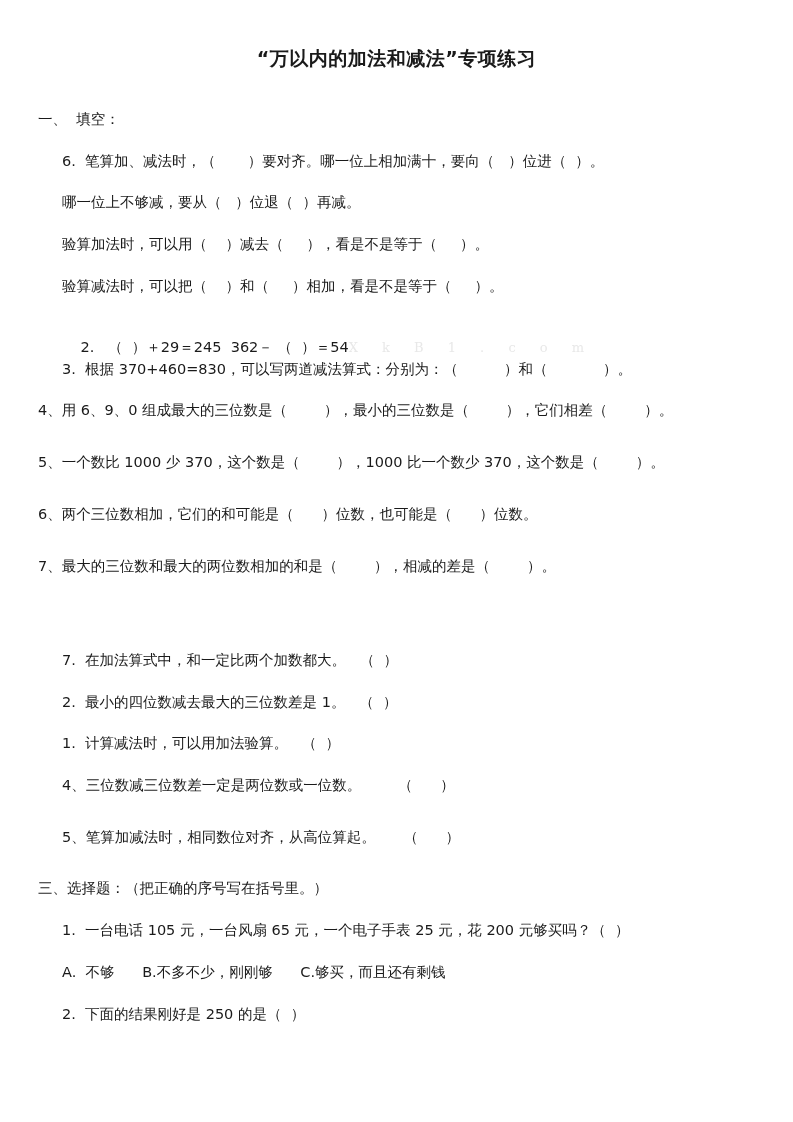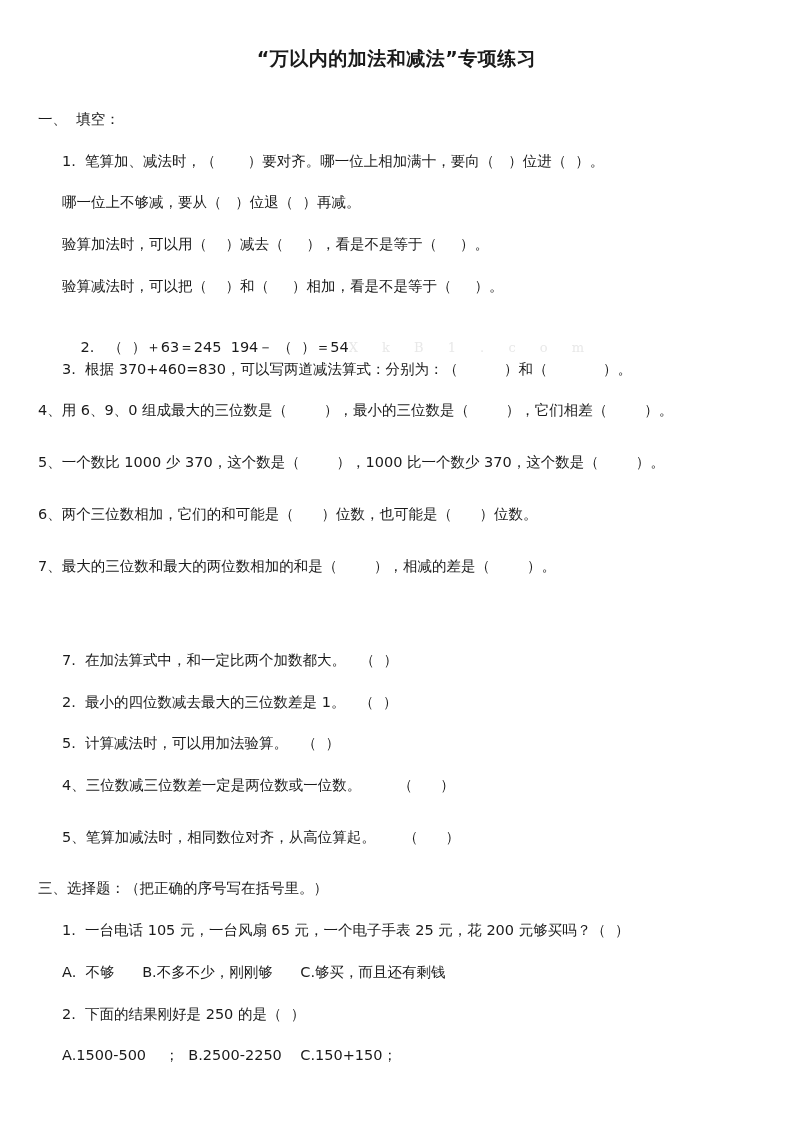--- a/index.html
+++ b/index.html
@@ -14,37 +14,36 @@
   .i0 { left: 38px; }
   .wm { color: #e8e8e8; font-family: "DejaVu Serif", serif; font-size: 13px; letter-spacing: 10px; }
 </style>
 </head>
 <body>
 
 <div class="page">
   <div class="title">“万以内的加法和减法”专项练习</div>
 
   <div class="line h" style="top:109px;">一、  填空：</div>
-  <div class="line i1" style="top:151px;">1.  笔算加、减法时，（       ）要对齐。哪一位上相加满十，要向（   ）位进（  ）。</div>
+  <div class="line i1" style="top:151px;">6.  笔算加、减法时，（       ）要对齐。哪一位上相加满十，要向（   ）位进（  ）。</div>
   <div class="line i1" style="top:192px;">哪一位上不够减，要从（   ）位退（  ）再减。</div>
   <div class="line i1" style="top:234px;">验算加法时，可以用（    ）减去（     ），看是不是等于（     ）。</div>
   <div class="line i1" style="top:276px;">验算减法时，可以把（    ）和（     ）相加，看是不是等于（     ）。</div>
   <div class="line i1" style="top:317px;">
-    <span>2.   （  ）＋63＝245  194－ （  ）＝54</span><span class="wm">X k B 1 . c o m</span>
+    <span>2.   （  ）＋29＝245  362－ （  ）＝54</span><span class="wm">X k B 1 . c o m</span>
   </div>
   <div class="line i1" style="top:359px;">3.  根据 370+460=830，可以写两道减法算式：分别为：（          ）和（            ）。</div>
   <div class="line i0" style="top:400px;">4、用 6、9、0 组成最大的三位数是（        ），最小的三位数是（        ），它们相差（        ）。</div>
   <div class="line i0" style="top:452px;">5、一个数比 1000 少 370，这个数是（        ），1000 比一个数少 370，这个数是（        ）。</div>
   <div class="line i0" style="top:504px;">6、两个三位数相加，它们的和可能是（      ）位数，也可能是（      ）位数。</div>
   <div class="line i0" style="top:556px;">7、最大的三位数和最大的两位数相加的和是（        ），相减的差是（        ）。</div>
 
   <div class="line i1" style="top:650px;">7.  在加法算式中，和一定比两个加数都大。   （  ）</div>
   <div class="line i1" style="top:692px;">2.  最小的四位数减去最大的三位数差是 1。   （  ）</div>
-  <div class="line i1" style="top:733px;">5.  计算减法时，可以用加法验算。   （  ）</div>
+  <div class="line i1" style="top:733px;">1.  计算减法时，可以用加法验算。   （  ）</div>
   <div class="line i1" style="top:775px;">4、三位数减三位数差一定是两位数或一位数。        （      ）</div>
   <div class="line i1" style="top:827px;">5、笔算加减法时，相同数位对齐，从高位算起。      （      ）</div>
 
   <div class="line h" style="top:878px;">三、选择题：（把正确的序号写在括号里。）</div>
   <div class="line i1" style="top:920px;">1.  一台电话 105 元，一台风扇 65 元，一个电子手表 25 元，花 200 元够买吗？（  ）</div>
   <div class="line i1" style="top:962px;">A.  不够      B.不多不少，刚刚够      C.够买，而且还有剩钱</div>
   <div class="line i1" style="top:1004px;">2.  下面的结果刚好是 250 的是（  ）</div>
-  <div class="line i1" style="top:1045px;">A.1500-500    ；  B.2500-2250    C.150+150；</div>
 </div>
 
 </body></html>

